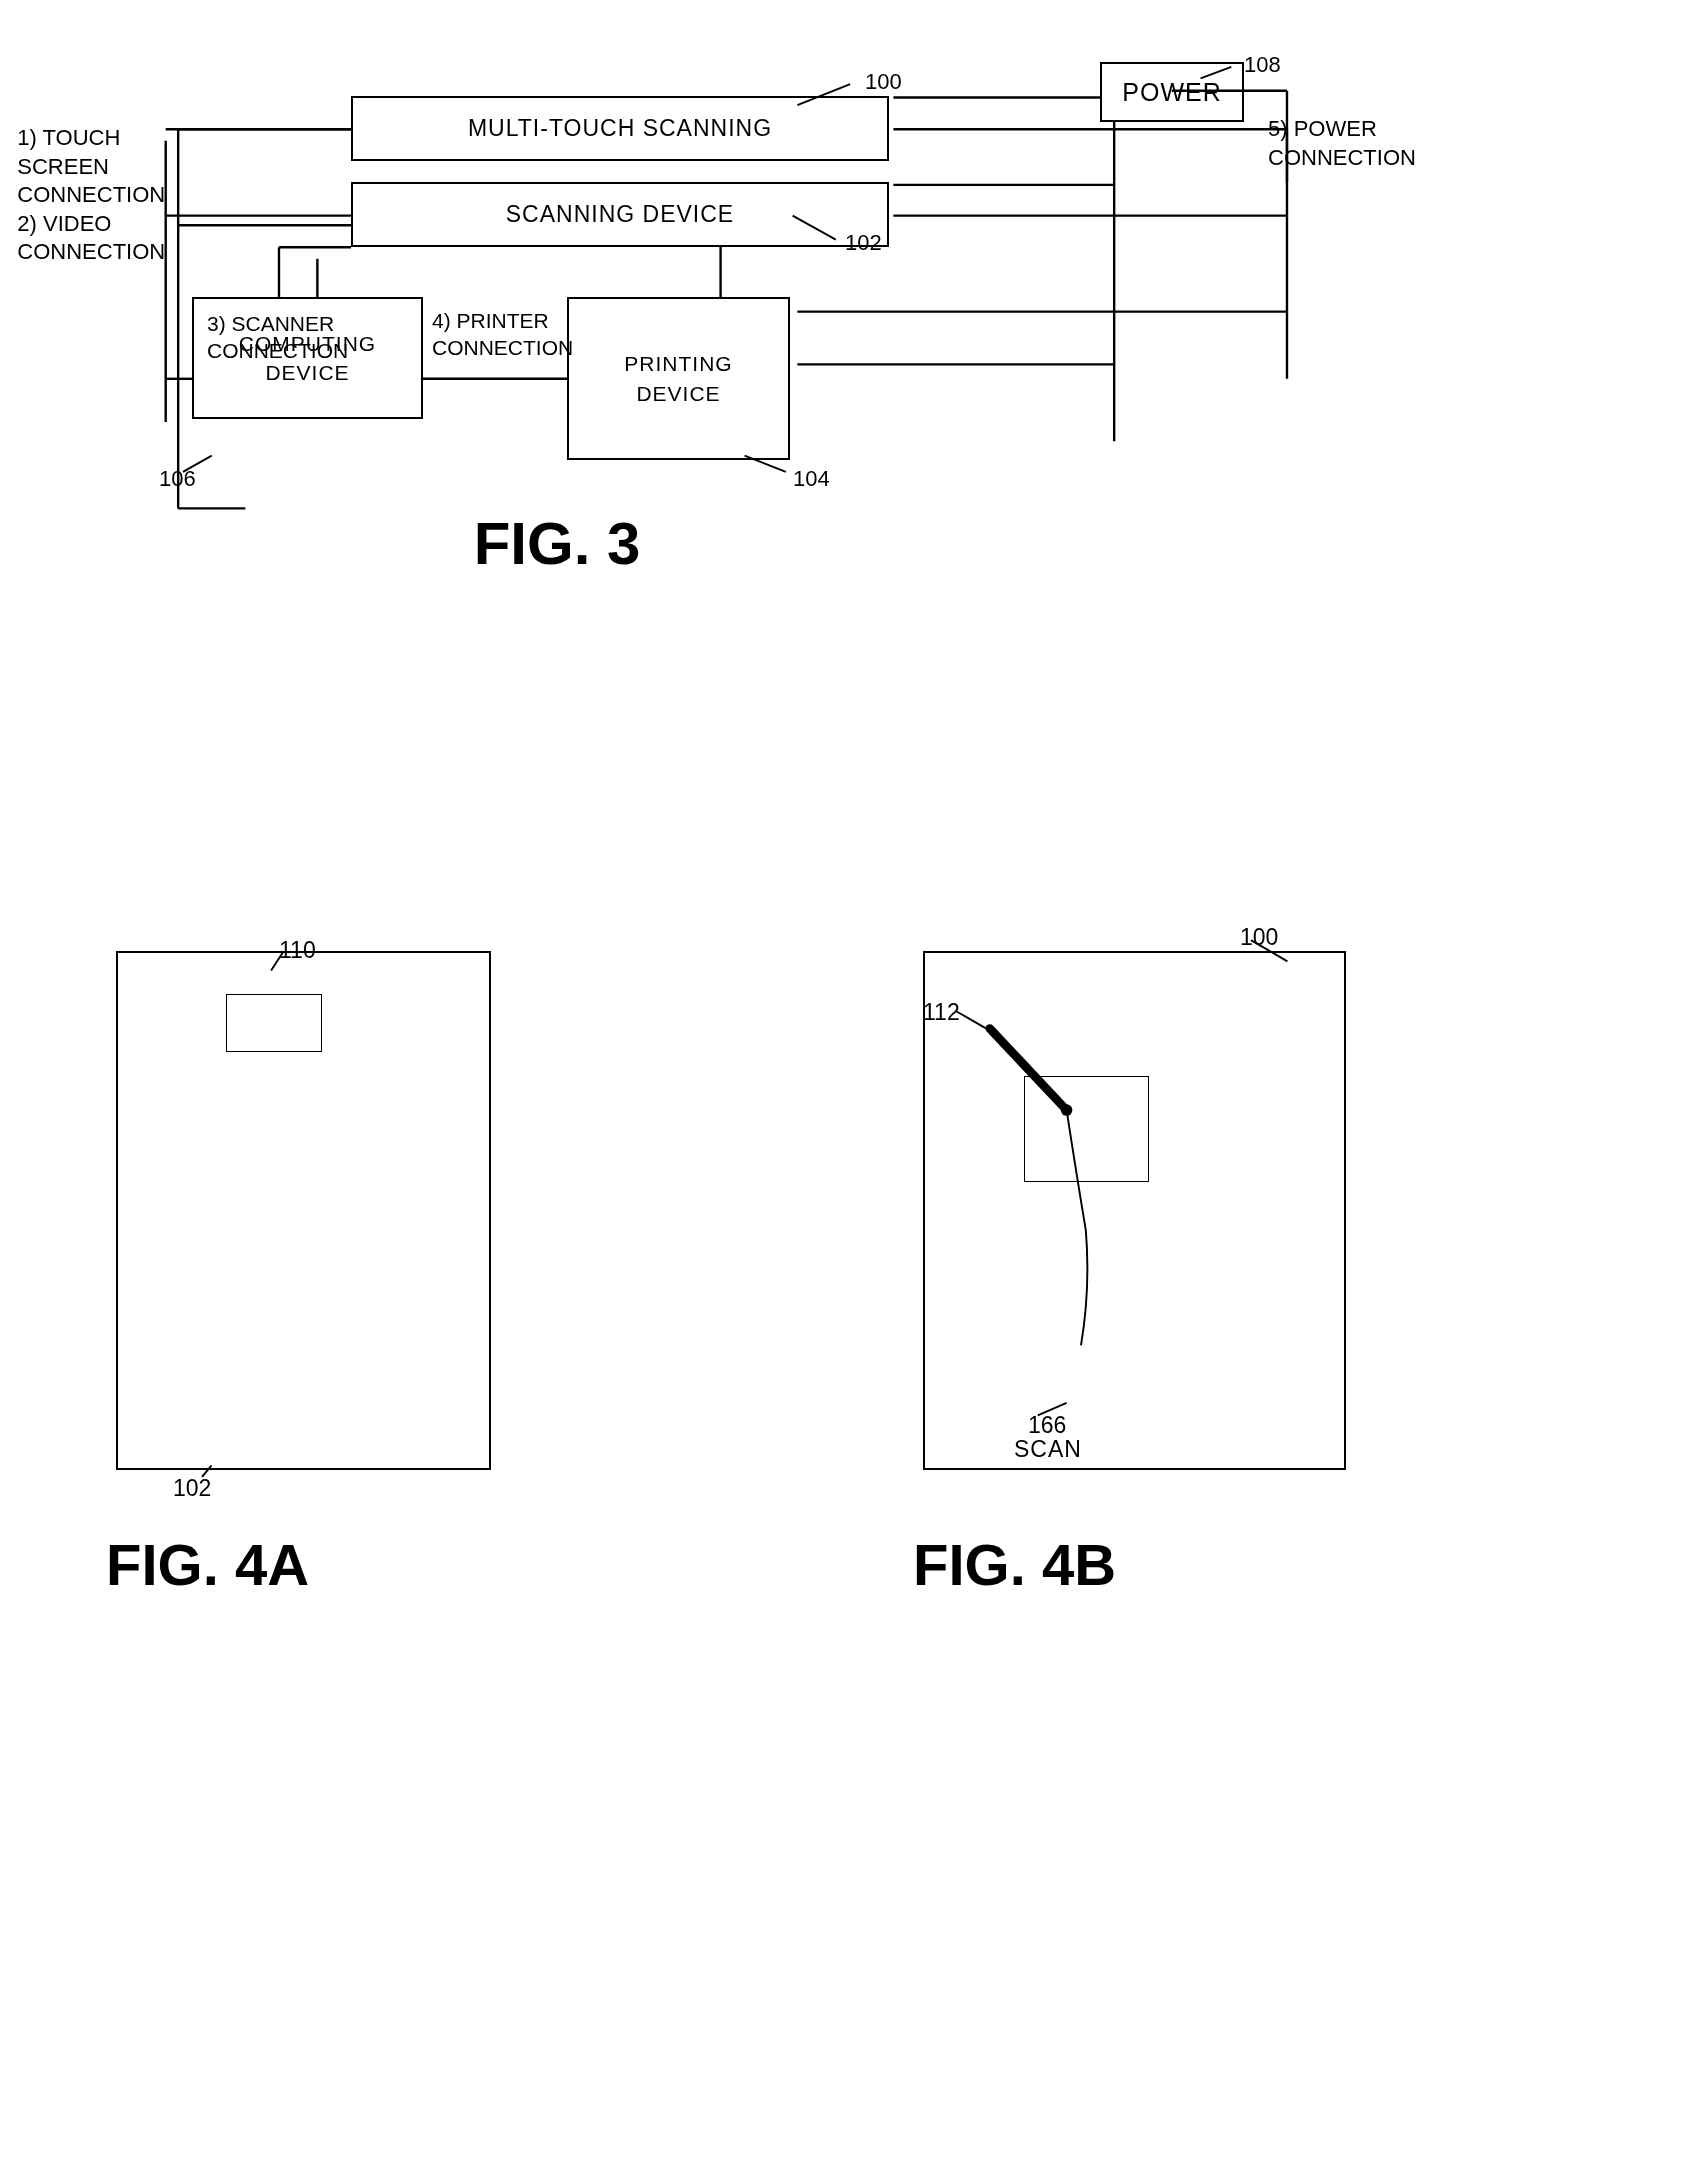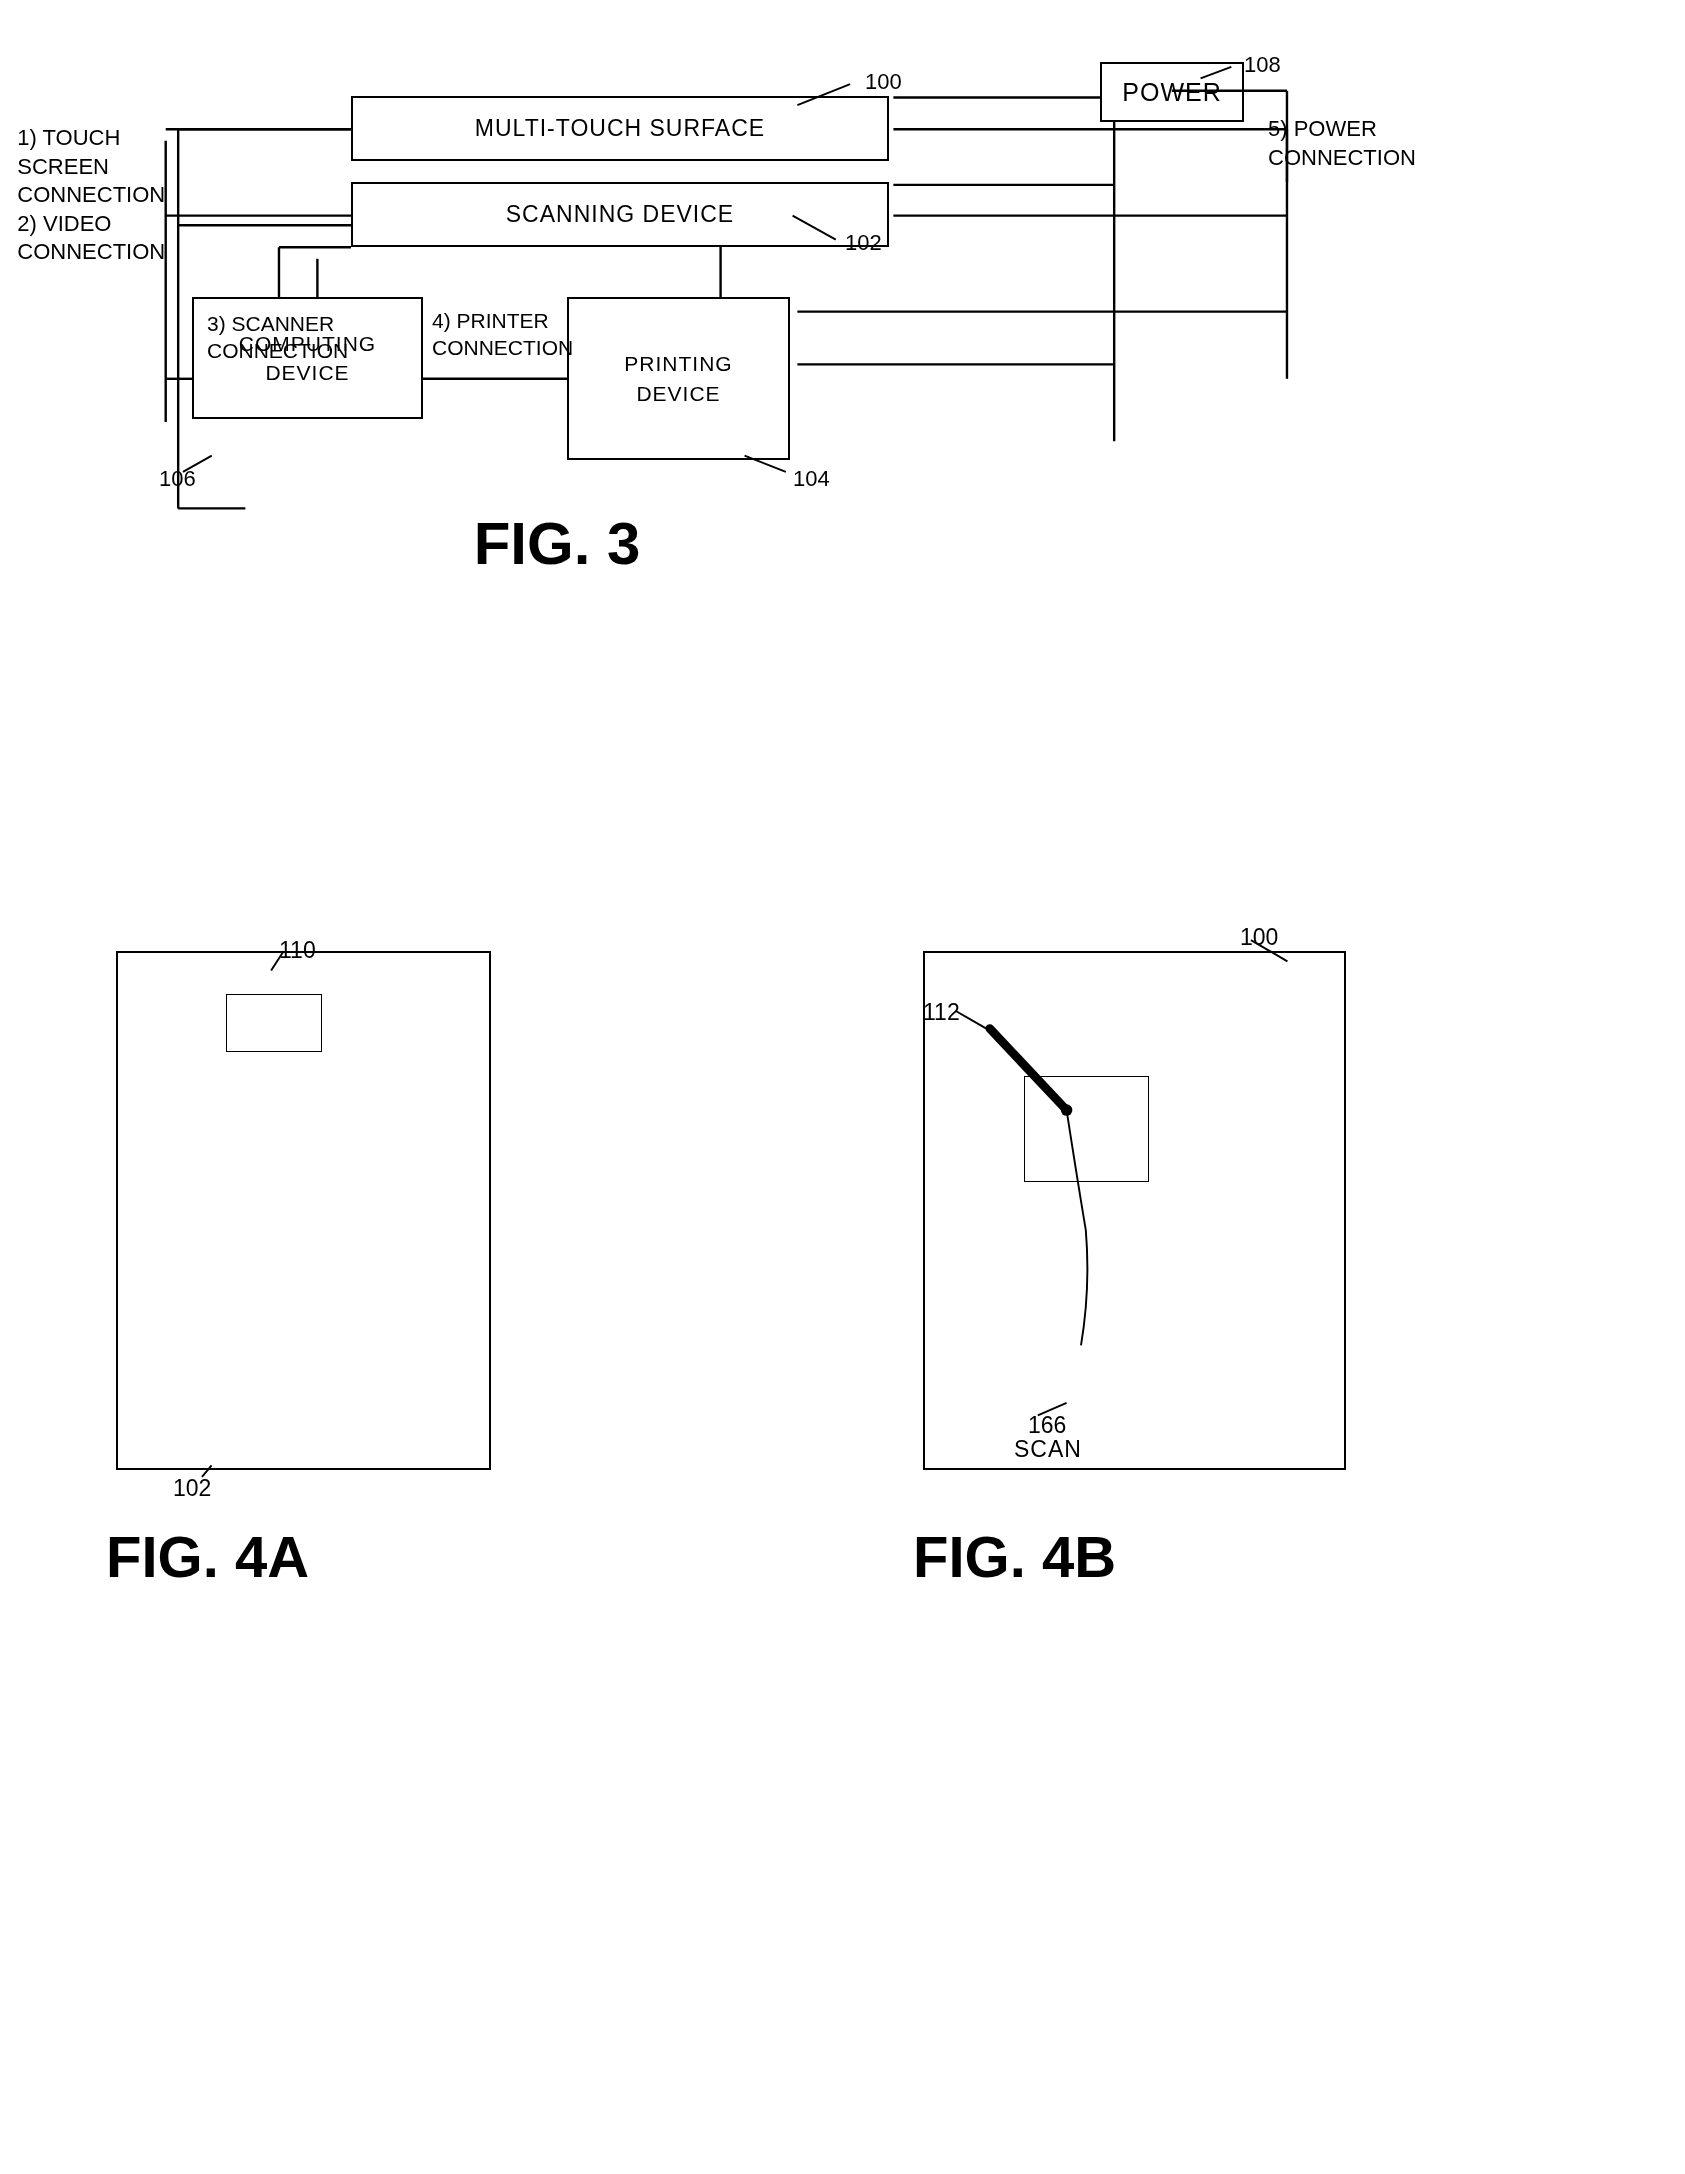--- a/index.html
+++ b/index.html
@@ -120,20 +120,21 @@
       position: absolute;
       border: 1.9px solid #000;
       background: #fff;
     }
 
     .fig-label-bottom {
       position: absolute;
       font-size: 56px;
       font-weight: 700;
       text-align: center;
+      margin-top: 8px;
     }
   </style>
 </head>
 <body>
 
 <div class="fig3-container">
 
   <svg class="svg-overlay" viewBox="0 0 1754 700">
 
     <line x1="185" y1="95" x2="185" y2="490" stroke="#000" stroke-width="2.5"></line>
@@ -155,21 +156,21 @@
     <line x1="1200" y1="68" x2="1200" y2="40" stroke="#000" stroke-width="2.5"></line>
 
     <line x1="330" y1="284" x2="330" y2="230" stroke="#000" stroke-width="2.5"></line>
 
     <line x1="750" y1="153" x2="750" y2="284" stroke="#000" stroke-width="2.5"></line>
     <line x1="750" y1="284" x2="605" y2="284" stroke="#000" stroke-width="2.5"></line>
 
   </svg>
 
   <div class="box mts-box" style="position:absolute; top:58px; left:351px; width:538px; height:65px;">
-    <span>MULTI-TOUCH SURFACE</span>
+    <span>MULTI-TOUCH SCANNING</span>
   </div>
 
   <div class="box sd-box" style="position:absolute; top:144px; left:351px; width:538px; height:65px;">
     <span>SCANNING DEVICE</span>
   </div>
 
   <div class="box" style="position:absolute; top:259px; left:192px; width:231px; height:122px; font-size:21px; line-height:1.4;">
     <span>COMPUTING<br>DEVICE</span>
   </div>
 

